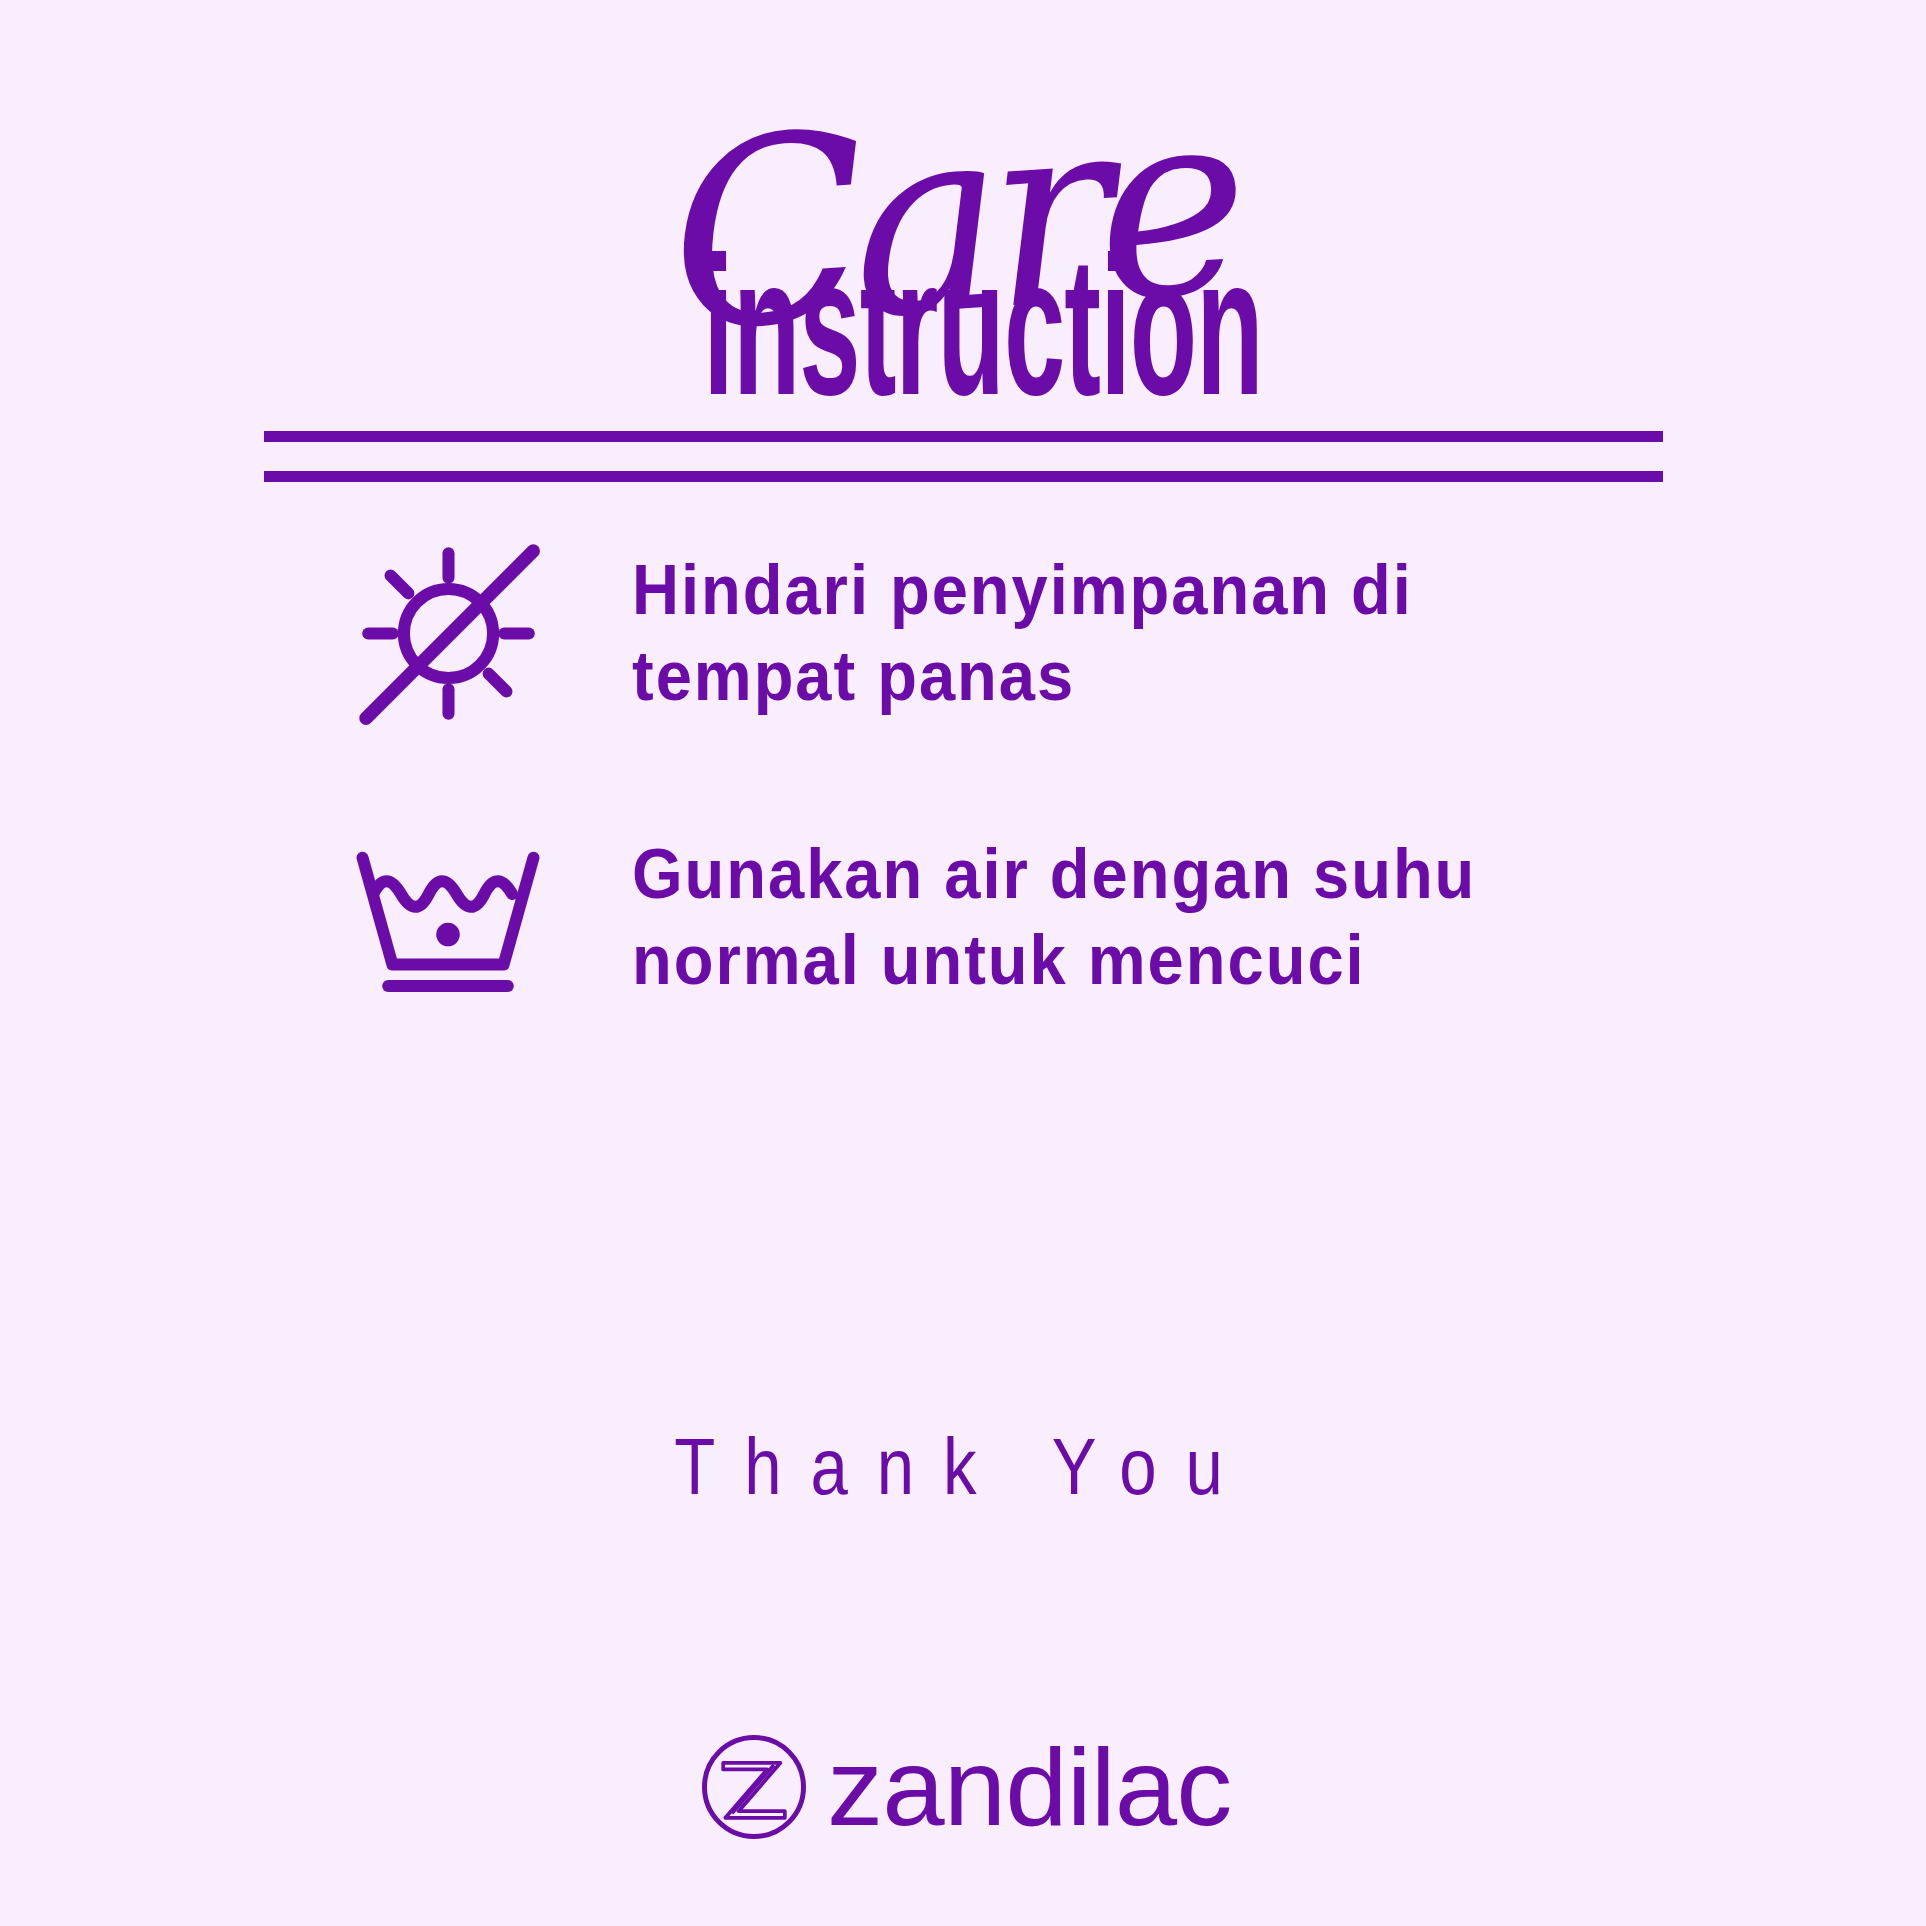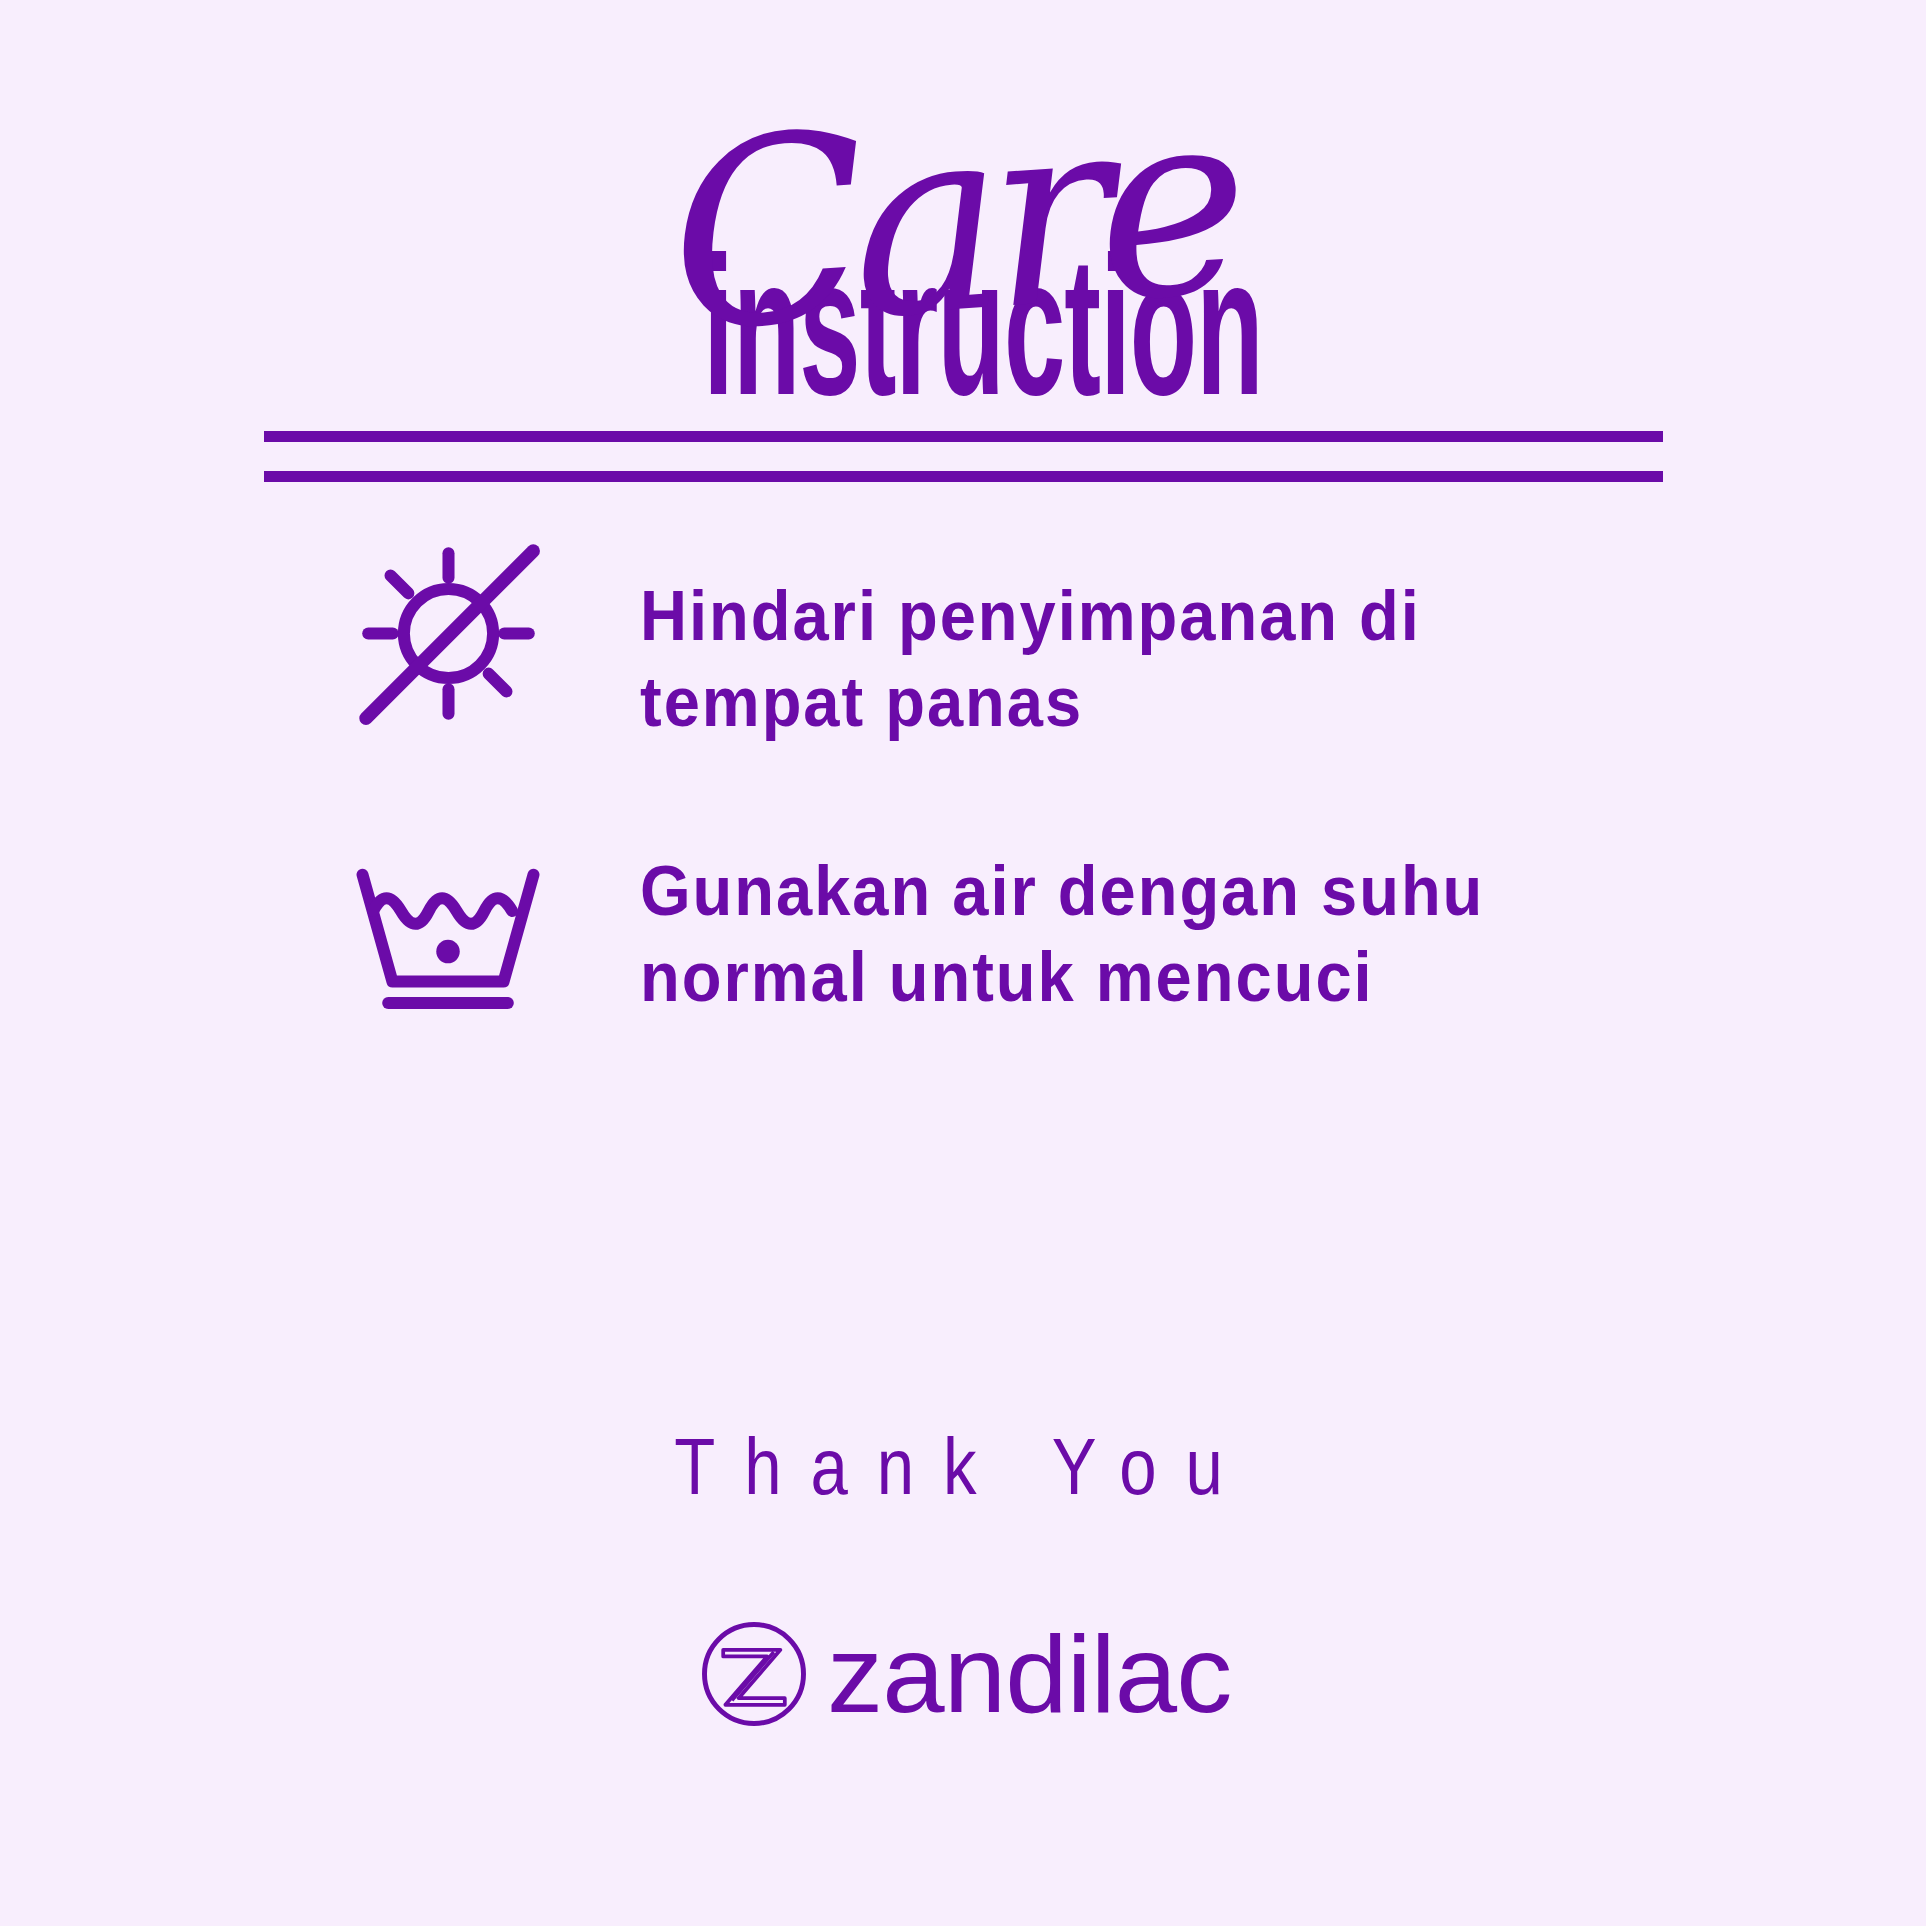--- a/index.html
+++ b/index.html
@@ -69,24 +69,23 @@
 
   
   .rows{
     position:absolute;
     left:264px;
     top:522px;
     width:1455px;
   }
   .row{
     display:flex;
-    align-items:flex-end;
+    align-items:center;
     margin-bottom:70px;
     min-height:205px;
-    gap:8px;
   }
   .row .icon-wrap{
     width:368px;
     flex:0 0 368px;
     display:flex;
     align-items:center;
     justify-content:center;
   }
   .row .row-text{
     flex:1 1 auto;
@@ -112,21 +111,21 @@
     font-size:79px;
     letter-spacing:34px;
     color:#6b0ba8;
     transform:scaleX(0.85);
   }
 
   
   .logo{
     position:absolute;
     left:0;right:0;
-    top:1619px;
+    top:1732px;
     display:flex;
     align-items:center;
     justify-content:center;
     gap:22px;
   }
   .logo-mark{
     width:110px;height:110px;
     flex:0 0 110px;
   }
   .logo-word{

